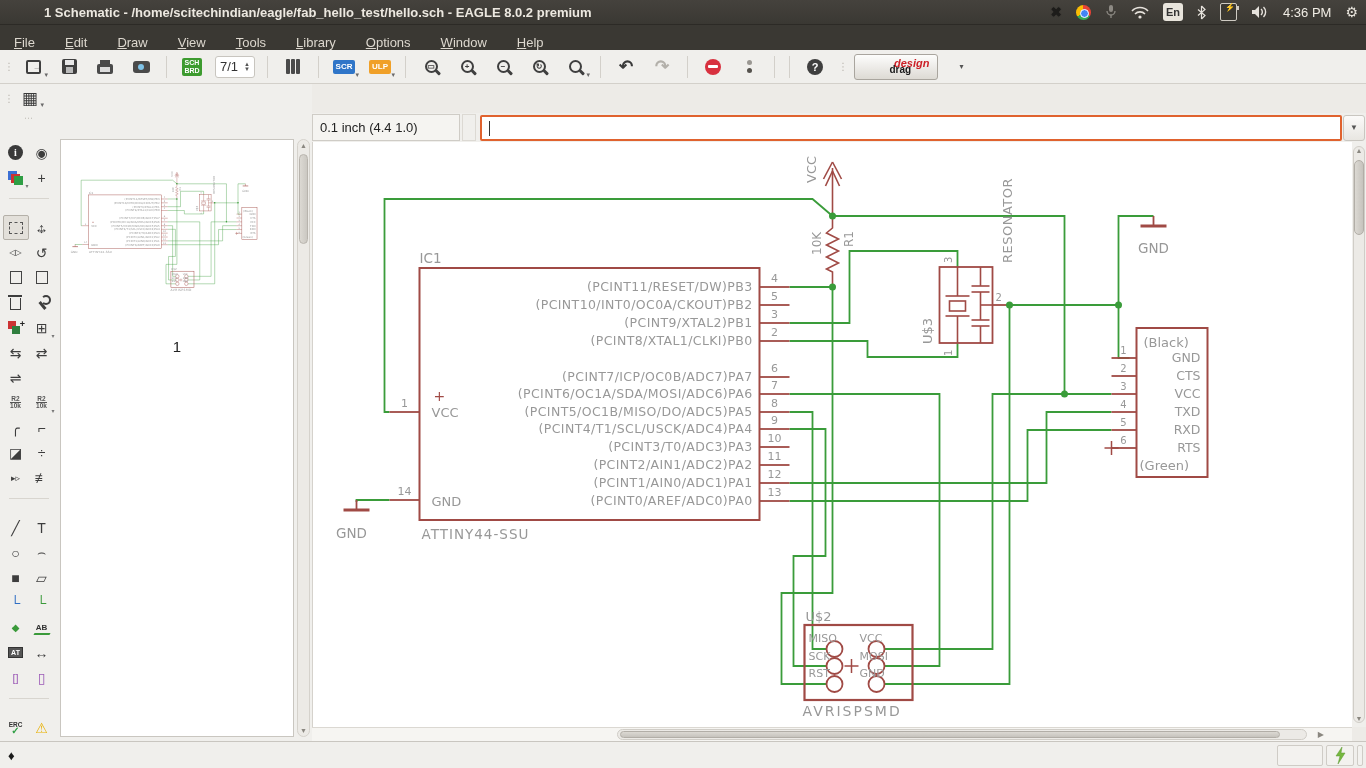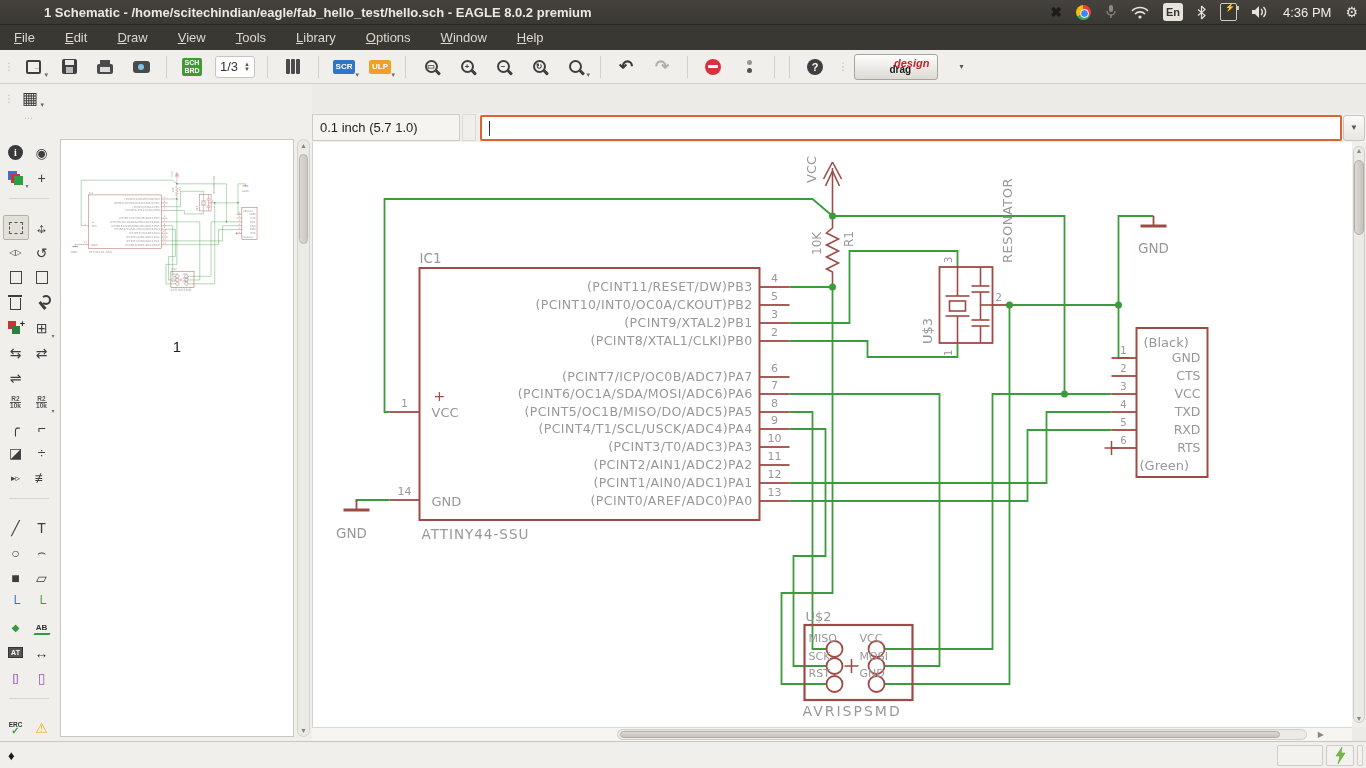--- a/index.html
+++ b/index.html
@@ -18,21 +18,21 @@
     background:#4285f4;border:1.5px solid #fff;}
   .en-badge{background:#e8e4dc;color:#333;border-radius:3px;font-size:11px;padding:1px 3px;font-weight:bold;}
   .batt{width:17px;height:9px;border:1px solid #cfcbc3;border-radius:2px;position:relative;background:#3a3833;}
   .batt::after{content:"";position:absolute;right:-3px;top:2px;width:2px;height:4px;background:#cfcbc3;}
   .batt .bolt{position:absolute;left:4px;top:-1px;color:#fff;font-size:8px;}
   .clock{font-size:13px;color:#f0ece4;}
   .gear{font-size:14px;color:#e8e4dc;}
   .xtray{color:#1d1c1a;font-size:14px;text-shadow:0 0 1px #111;}
   
   .menubar{position:absolute;left:0;top:25px;width:1366px;height:25px;background:#3a3833;
-    display:flex;align-items:center;padding-left:14px;gap:30px;color:#ddd8cf;font-size:13px;}
+    display:flex;align-items:flex-end;padding-left:14px;gap:30px;color:#ddd8cf;font-size:13px;}
   .menu-item{cursor:default;}
   .menu-item u{text-decoration:underline;}
   
   .toolbar{position:absolute;left:0;top:50px;width:1366px;height:34px;background:#f0efec;
     border-bottom:1px solid #d3d0ca;display:flex;align-items:center;padding-left:4px;gap:10px;}
   .tsep{width:1px;height:22px;background:#d3d0ca;margin:0 2px;}
   .handle{color:#b9b5ae;font-size:10px;letter-spacing:-1px;width:6px;line-height:4px;}
   .tb{width:26px;height:24px;display:flex;align-items:center;justify-content:center;position:relative;color:#4a4a4a;}
   .dd{position:absolute;right:-2px;bottom:0;font-size:7px;color:#6a6a6a;}
   .floppy{width:15px;height:15px;background:#3f3f3f;border-radius:2px;position:relative;}
@@ -219,21 +219,21 @@
       <span class="printer"></span>
     </span>
   <span class="tb">
       <span class="camera"></span>
     </span>
   <span class="tsep"></span>
   <span class="tb">
     <span class="badge green"><span>SCH</span><br><span>BRD</span></span>
   </span>
   <span class="pagebox">
-    <span>1/3</span>
+    <span>7/1</span>
     <span class="spin">
         <span>▲</span>
         <span>▼</span>
       </span>
   </span>
   <span class="tsep"></span>
   <span class="tb">
       <span class="books">
         <i></i>
         <i></i>
@@ -396,21 +396,21 @@
     <div class="sheet-num">1</div>
   </div>
   <div class="pscroll">
     <span class="ar" style="top:2px">▲</span>
     <span class="thumb"></span>
     <span class="ar" style="bottom:2px">▼</span>
   </div>
 </div>
 
 <div class="cmdrow">
-  <div class="coordbox">0.1 inch (5.7 1.0)</div>
+  <div class="coordbox">0.1 inch (4.4 1.0)</div>
   <div class="cmdsep"></div>
   <div class="cmdinput">
     <input value="" style="">
     <div class="caret"></div>
   </div>
   <div class="cmddd">▼</div>
 </div>
 
 <div class="canvas">
   <svg id="main-svg" width="1040" height="585" viewBox="315 142 1037 585">

